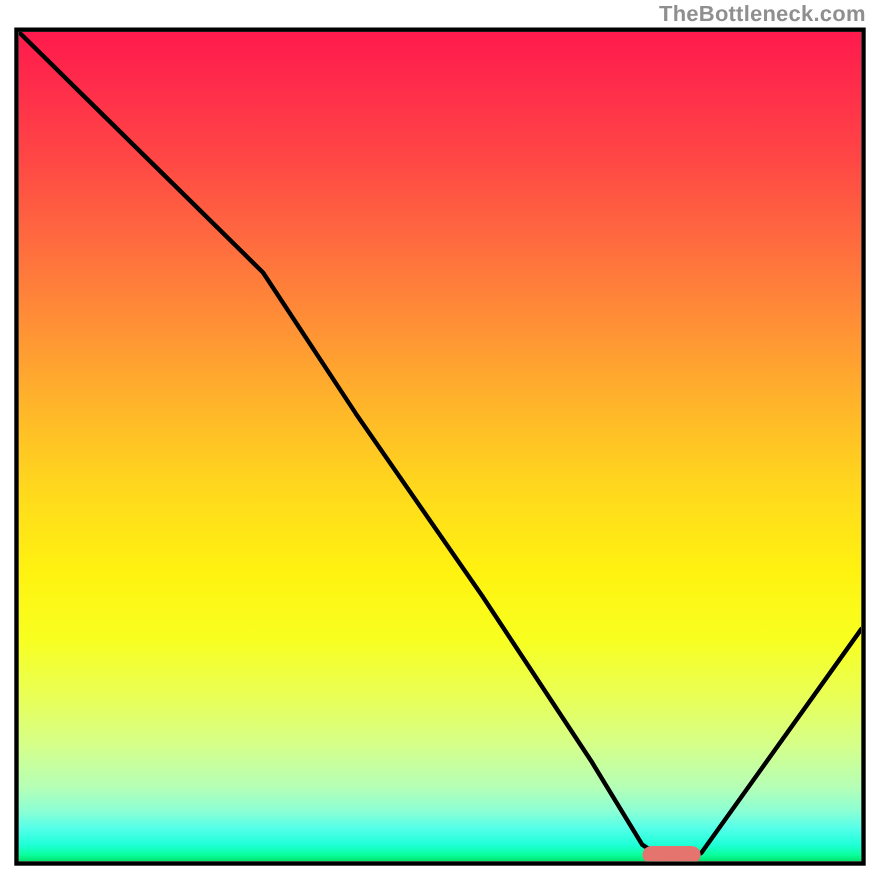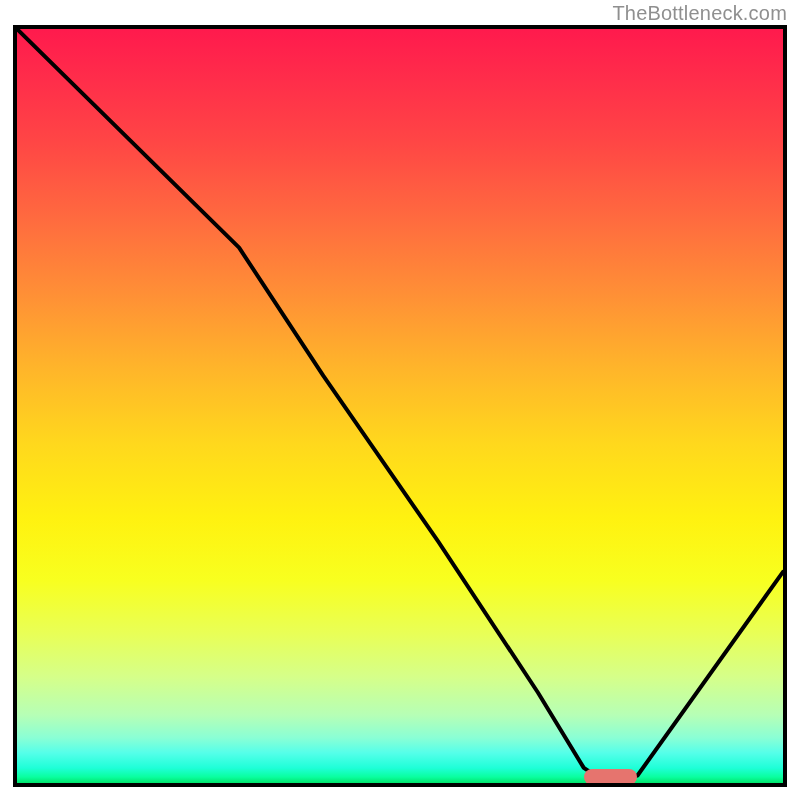--- a/index.html
+++ b/index.html
@@ -55,21 +55,21 @@
     position: absolute;
     background: #e6746e;
     border-radius: 999px;
   }
   .watermark {
     position: absolute;
     top: 2px;
     right: 13px;
     font-family: Arial, Helvetica, sans-serif;
     font-size: 20px;
-    font-weight: 400;
+    font-weight: 700;
     color: #8f8f8f;
     letter-spacing: 0.2px;
   }
 </style>
 </head>
 <body>
 
 <div class="chart-container">
 
   <div class="watermark">TheBottleneck.com</div>

